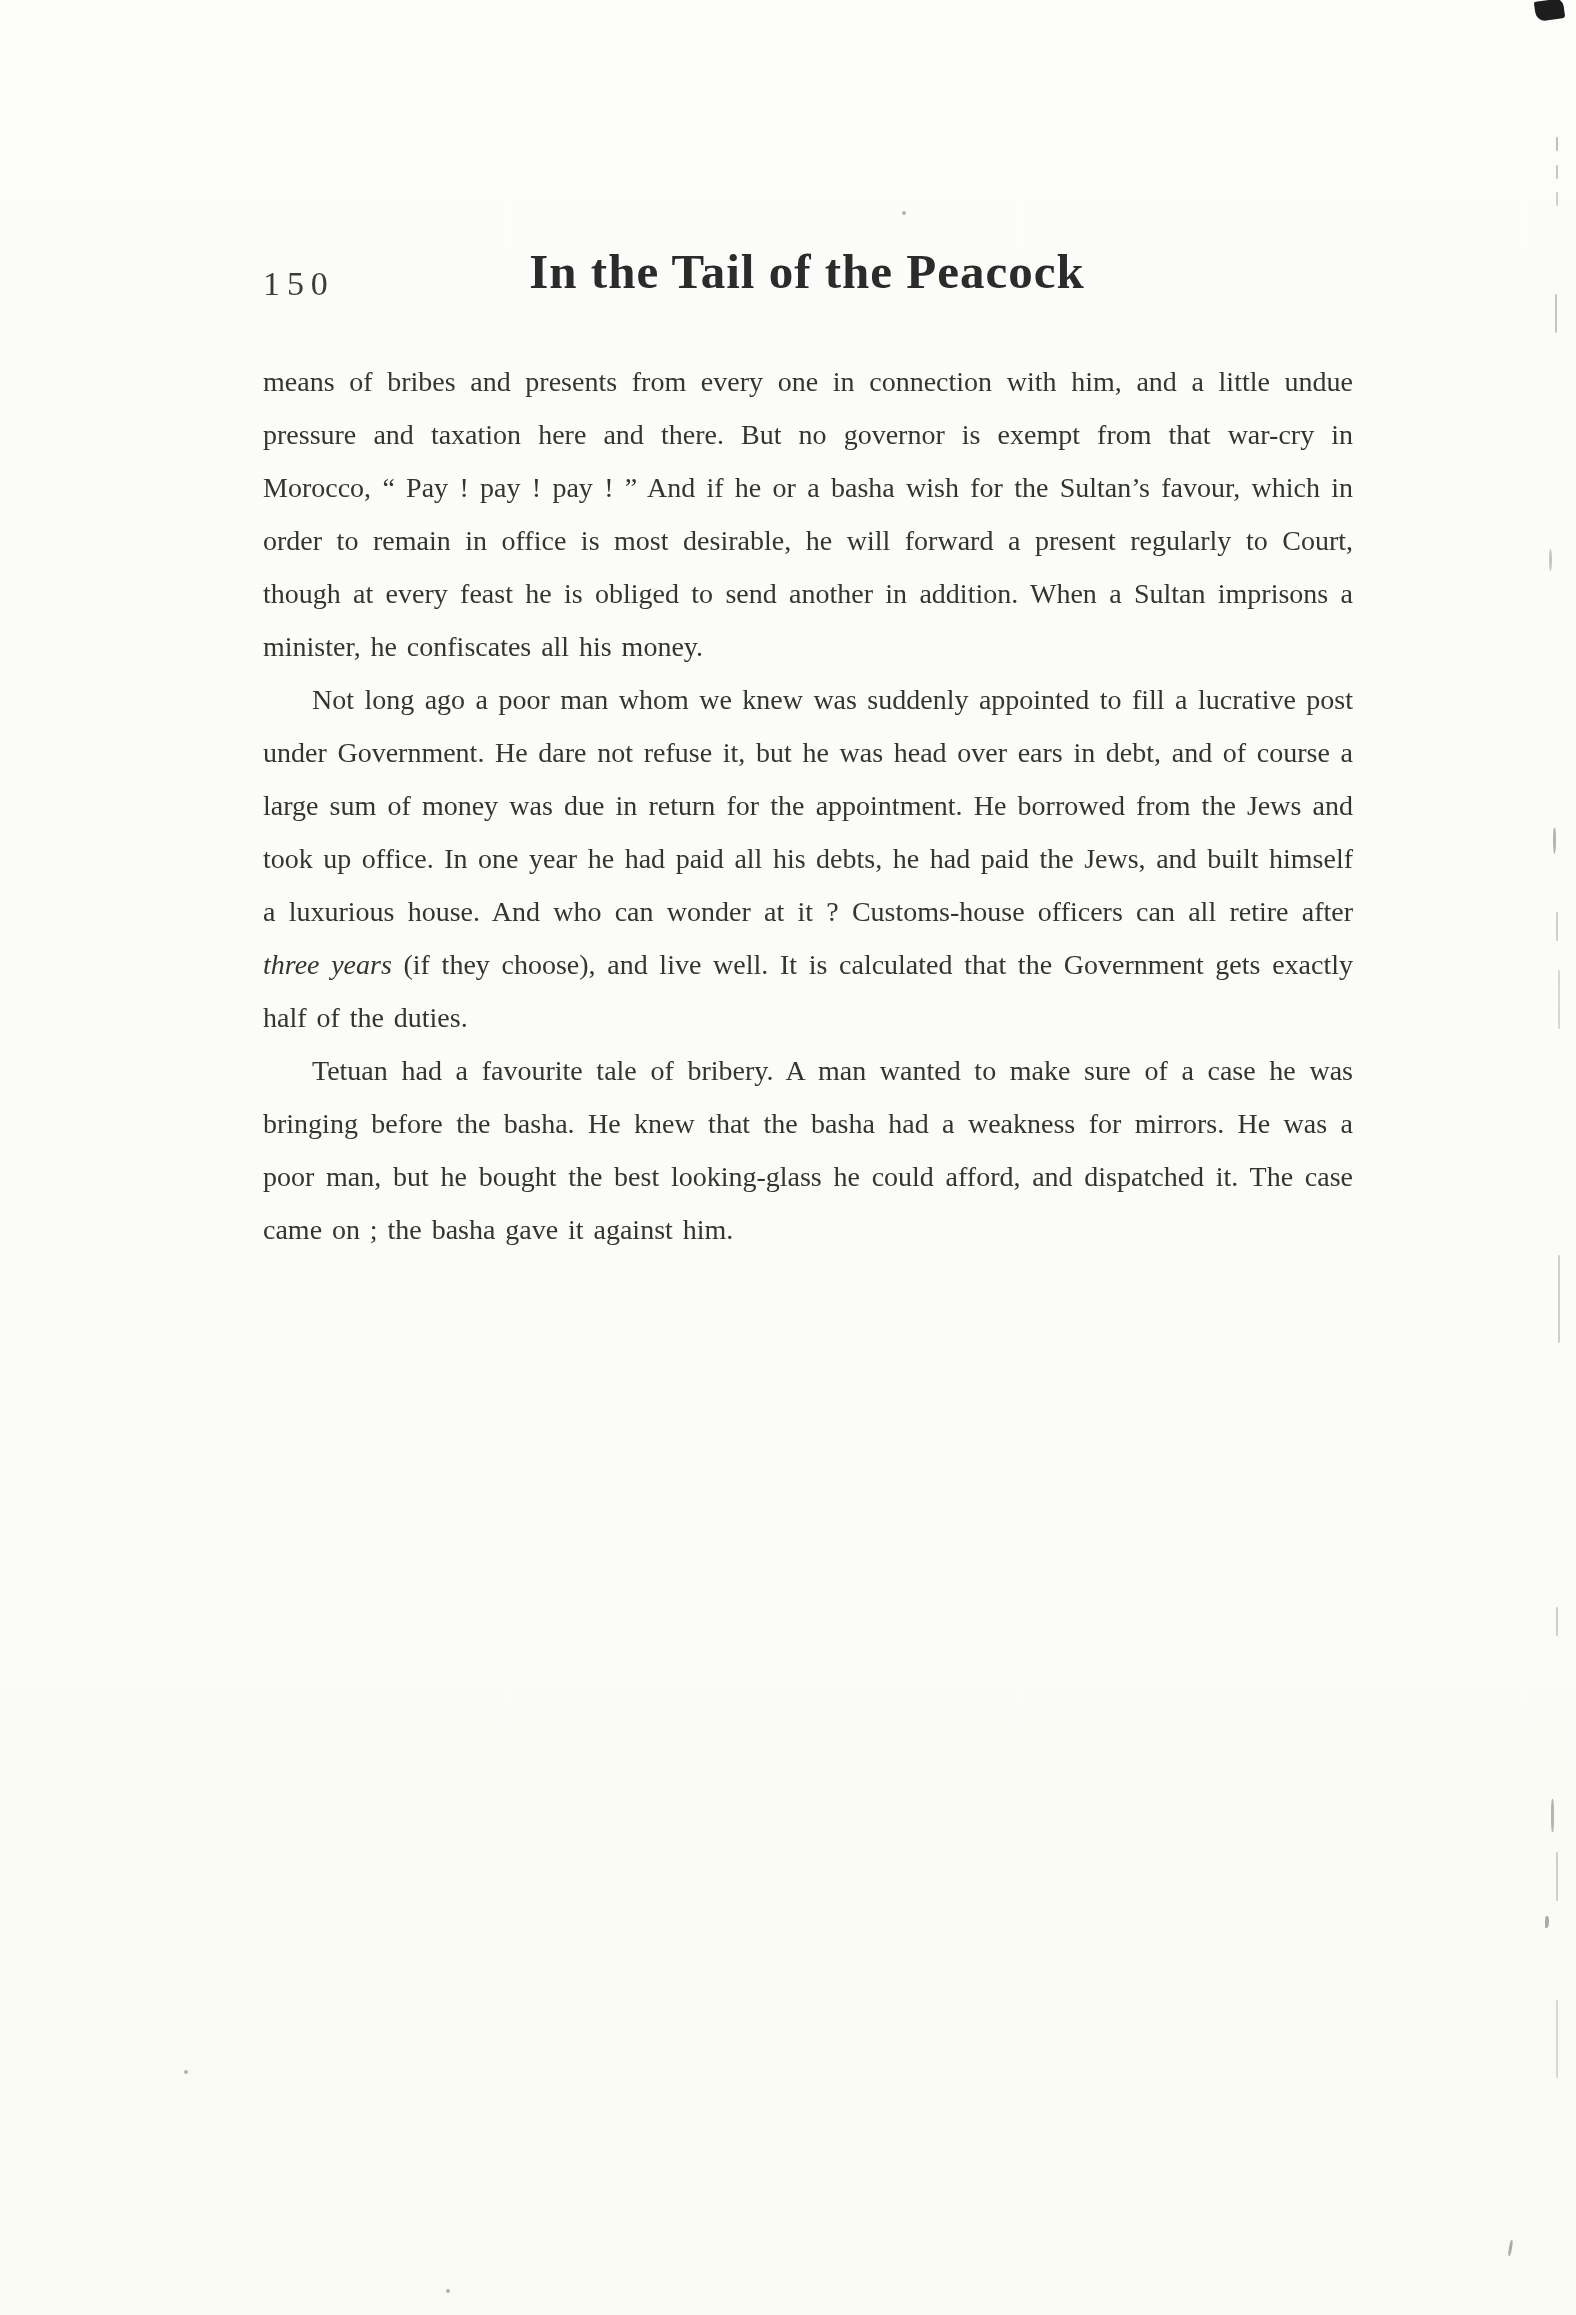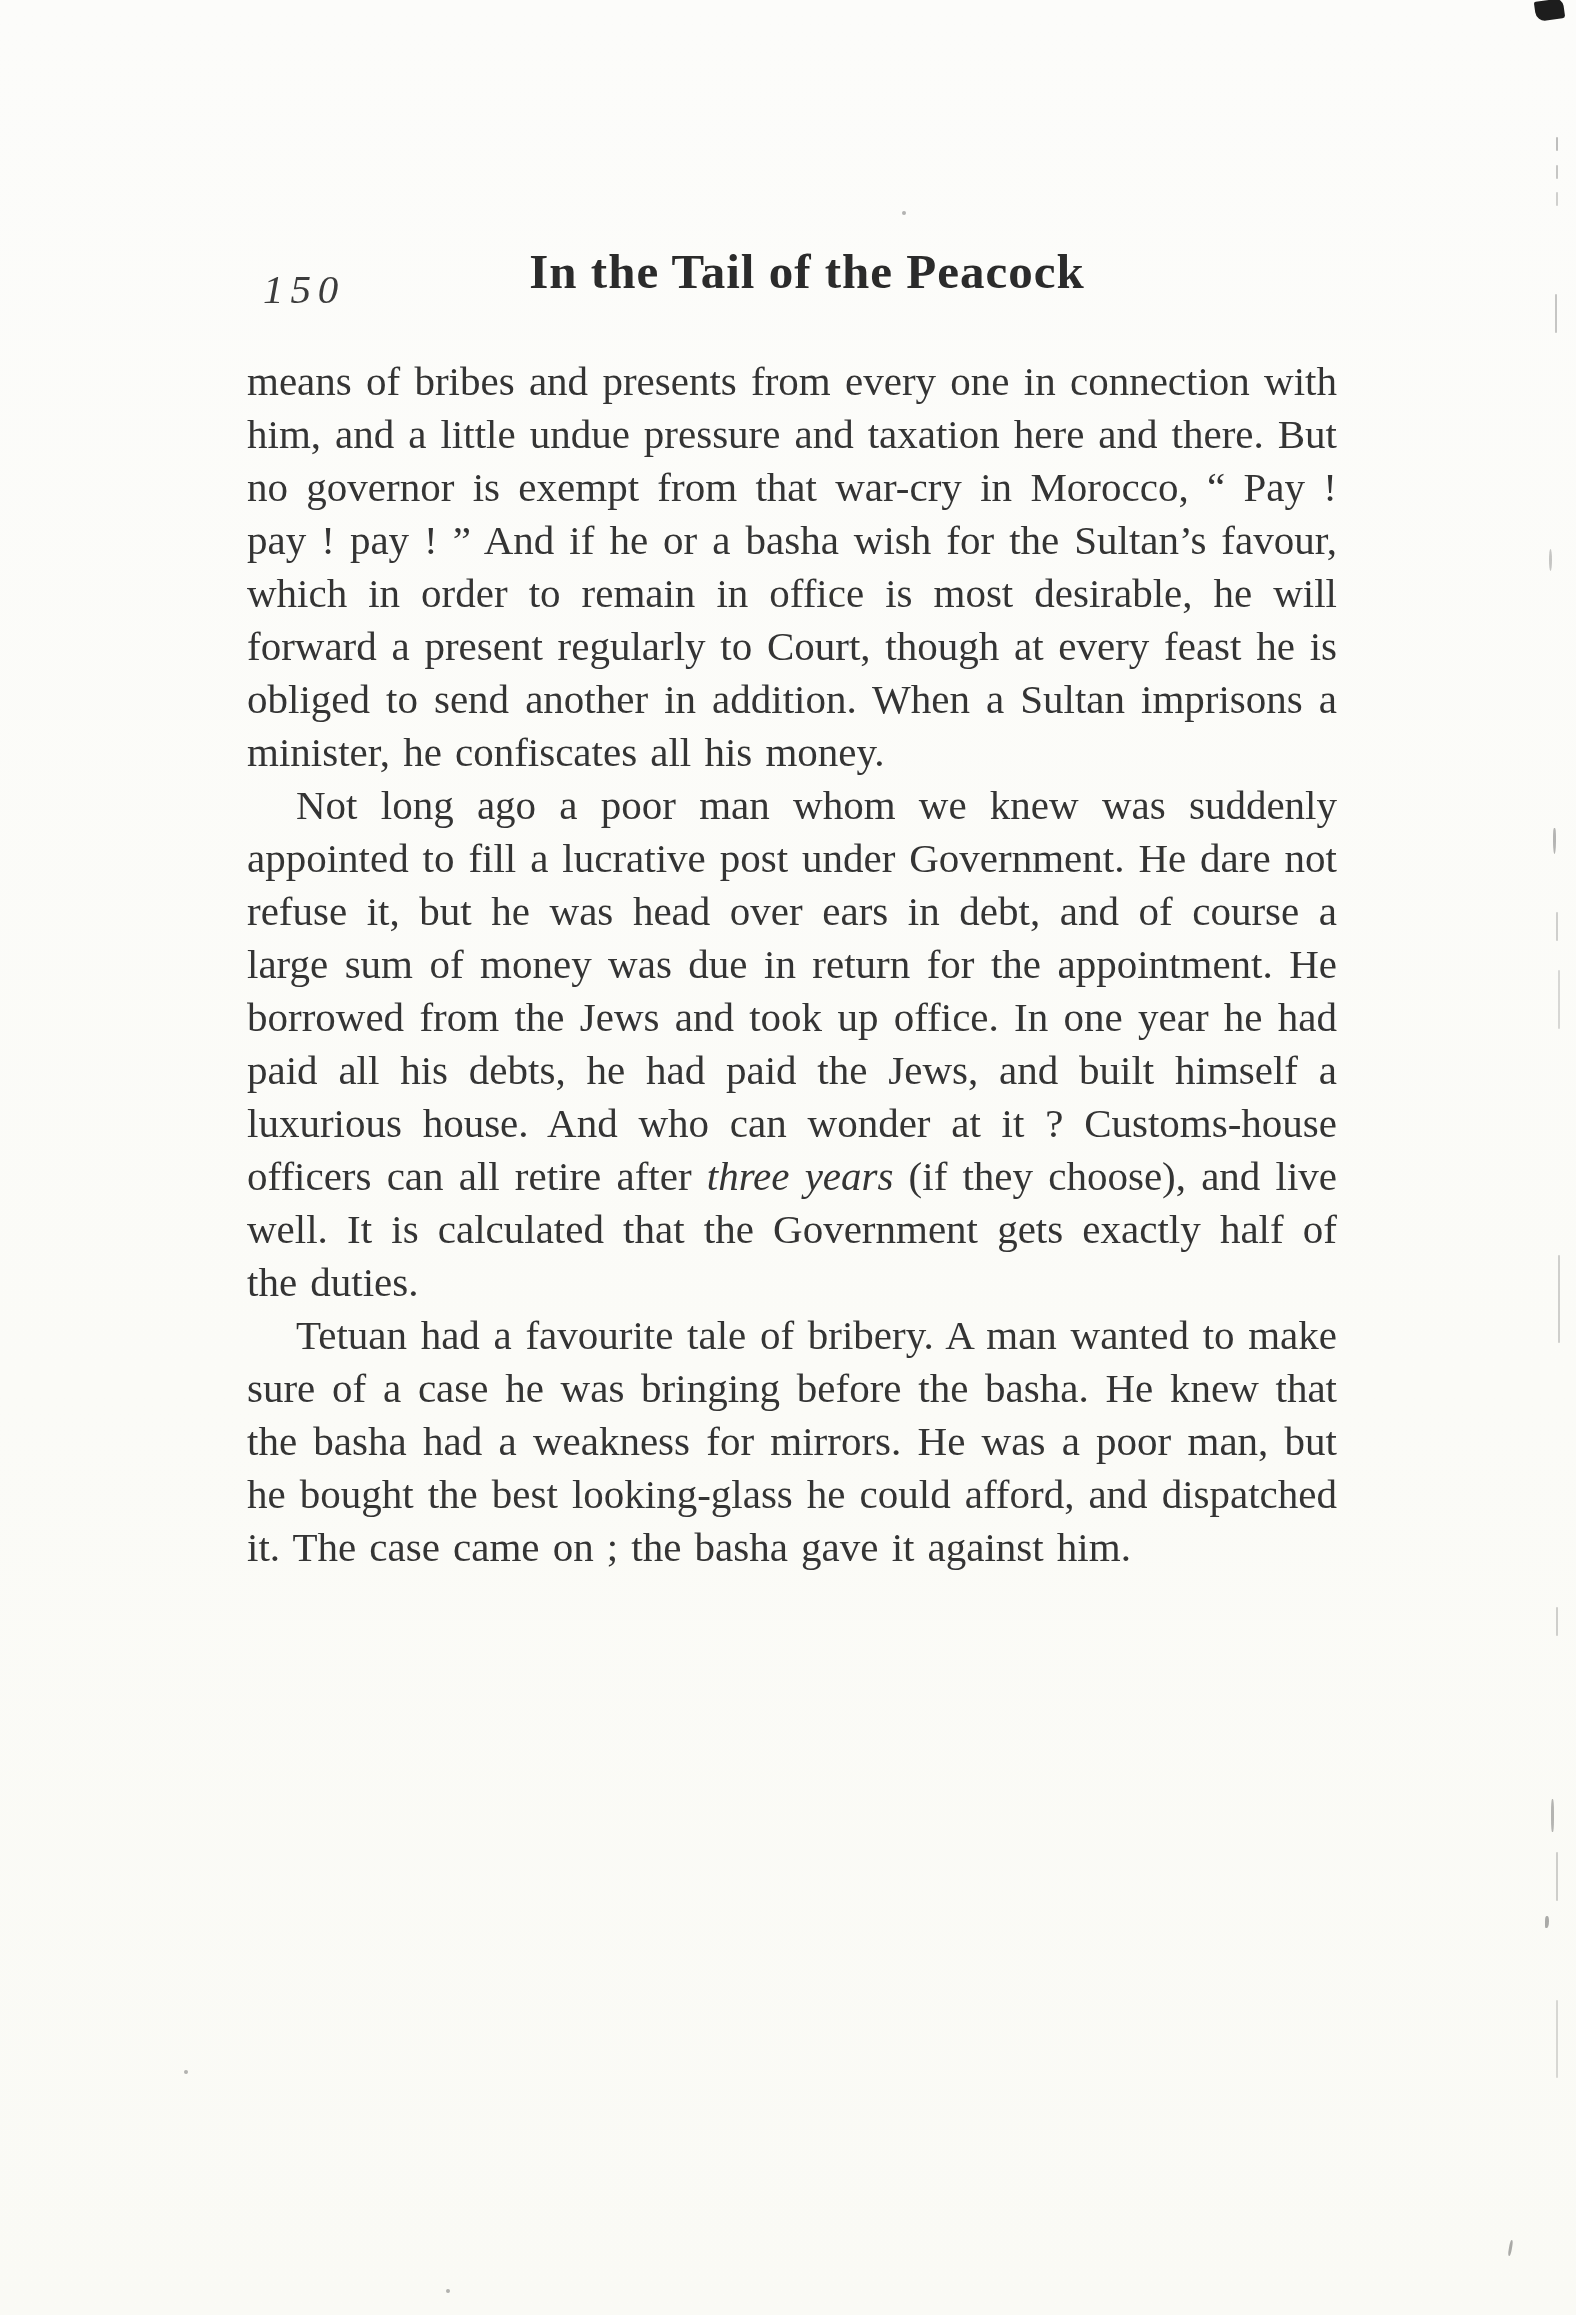--- a/index.html
+++ b/index.html
@@ -12,42 +12,41 @@
   }
   .scan-page {
     position: absolute;
     inset: 0;
     background: linear-gradient(180deg, #fcfcfa 0%, #fbfbf7 60%, #fafaf5 100%);
   }
   .page-number {
     position: absolute;
     left: 263px;
     top: 265px;
-    font-size: 41px;
+    font-size: 34px;
     letter-spacing: 6.9px;
     color: #3c3c3c;
-    font-style: italic;
   }
   .page-title {
     position: absolute;
     left: 263px;
     top: 243px;
     width: 1088px;
     text-align: center;
     font-size: 49px;
     font-weight: 600;
     letter-spacing: 1px;
     color: #2b2b2b;
   }
   .content {
     position: absolute;
-    left: 247px;
+    left: 263px;
     top: 355px;
     width: 1090px;
-    font-size: 41px;
+    font-size: 28px;
     line-height: 53px;
     text-align: justify;
     word-spacing: 2.9px;
     color: #343434;
   }
   .content p { margin: 0; }
   .content p.indent { text-indent: 49px; }
   .content i { font-style: italic; }
 
   

